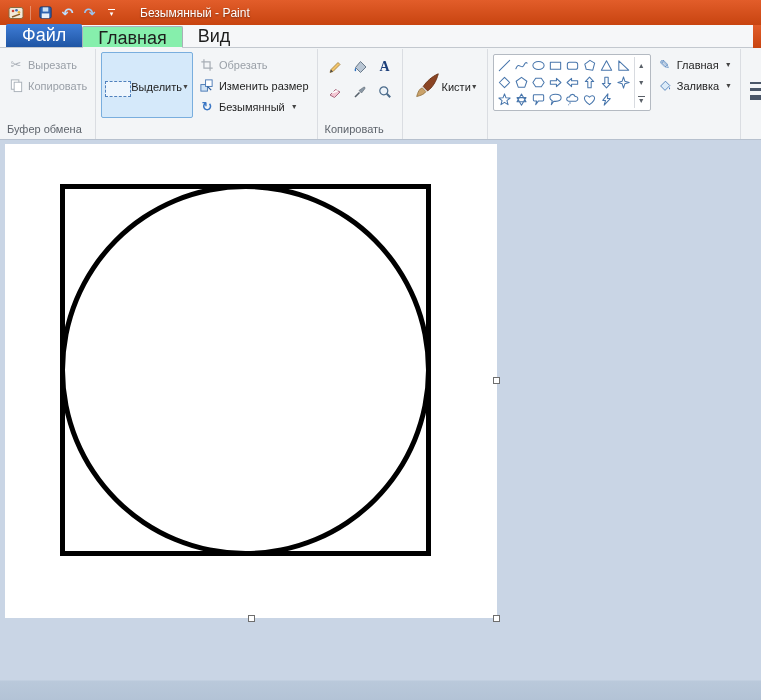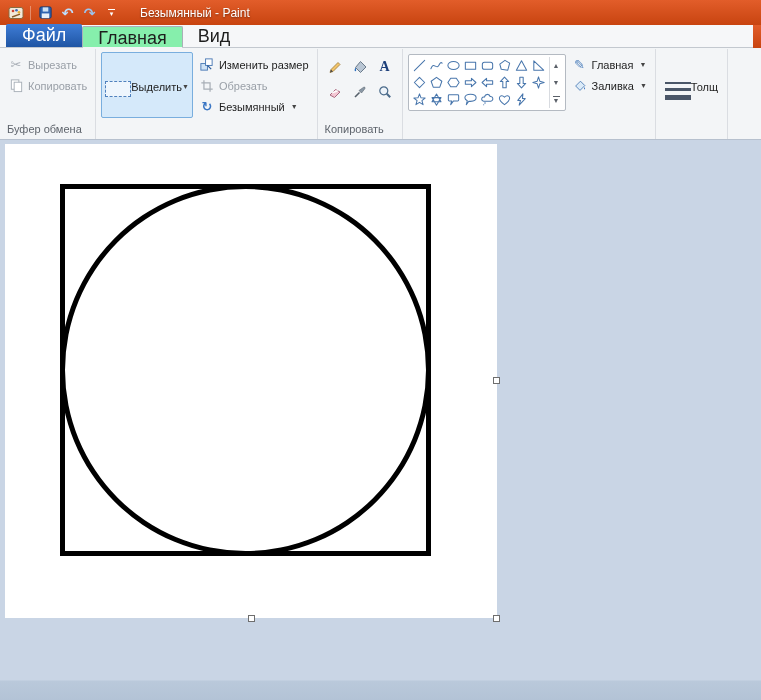--- a/index.html
+++ b/index.html
@@ -173,38 +173,38 @@
     </div>
 
     <div class="rib-group">
       <div class="group-body">
         <div class="bigbtn selected">
           <span class="sel-rect"></span>
           <span class="lbl">Выделить</span>
           <span class="dd-arrow">▼</span>
         </div>
         <div class="smallcol">
+          <div class="smallbtn disabled">
+            <span class="ic">
+              <svg width="14" height="14" viewBox="0 0 16 16">
+                <path d="M4.5 1.5 V11.5 H14.5 M1.5 4.5 H11.5 V14.5" stroke="#a8aeb6" fill="none" stroke-width="1.4"></path>
+              </svg>
+            </span>
+            <span>Обрезать</span>
+          </div>
           <div class="smallbtn">
             <span class="ic">
               <svg width="15" height="15" viewBox="0 0 16 16">
                 <rect x="2" y="7" width="7" height="7" fill="#cfe3f5" stroke="#4a7ab5"></rect>
                 <rect x="7" y="2" width="7" height="7" fill="#fff" stroke="#4a7ab5"></rect>
                 <path d="M9 9 L13 13" stroke="#2a5a9a" stroke-width="1.3"></path>
               </svg>
             </span>
             <span>Изменить размер</span>
           </div>
-          <div class="smallbtn disabled">
-            <span class="ic">
-              <svg width="14" height="14" viewBox="0 0 16 16">
-                <path d="M4.5 1.5 V11.5 H14.5 M1.5 4.5 H11.5 V14.5" stroke="#a8aeb6" fill="none" stroke-width="1.4"></path>
-              </svg>
-            </span>
-            <span>Обрезать</span>
-          </div>
           <div class="smallbtn">
             <span class="ic rotate-glyph">↻</span>
             <span>Безымянный</span>
             <span class="dd-arrow-inline">▼</span>
           </div>
         </div>
       </div>
     </div>
 
     <div class="rib-group">
@@ -241,20 +241,33 @@
             <svg width="16" height="16" viewBox="0 0 16 16">
               <circle cx="6.8" cy="6.8" r="4" fill="#eef4fa" stroke="#4a6a8a" stroke-width="1.2"></circle>
               <path d="M9.8 9.8 L13.2 13.2" stroke="#4a6a8a" stroke-width="2"></path>
             </svg>
           </div>
         </div>
       </div>
       <div class="group-label">Копировать</div>
     </div>
 
+    <div class="rib-group">
+      <div class="group-body">
+        <div class="bigbtn">
+          <svg width="30" height="32" viewBox="0 0 16 16">
+            <path d="M14 1.5 C10.5 3 7.5 5.8 6 8.3 L8.3 10.6 C10.8 9 13 5.5 14 1.5 Z" fill="#8a4424" stroke="#6a3318" stroke-width="0.5"></path>
+            <path d="M5.5 9 C3.8 9.5 3.2 11.2 2.5 13.6 C4.8 13 6.5 12.4 7.4 11 Z" fill="#caa26a" stroke="#9a7a4a" stroke-width="0.5"></path>
+          </svg>
+          <span class="lbl">Кисти</span>
+          <span class="dd-arrow">▼</span>
+        </div>
+      </div>
+      <div class="group-label"></div>
+    </div>
 
     <div class="rib-group">
       <div class="group-body">
         <div class="gallery">
           <div class="gallery-grid">
               <div class="shape-cell">
                 <svg viewBox="0 0 16 16">
                   <path d="M2.5 13.5 L13.5 2.5"></path>
                 </svg>
               </div>

